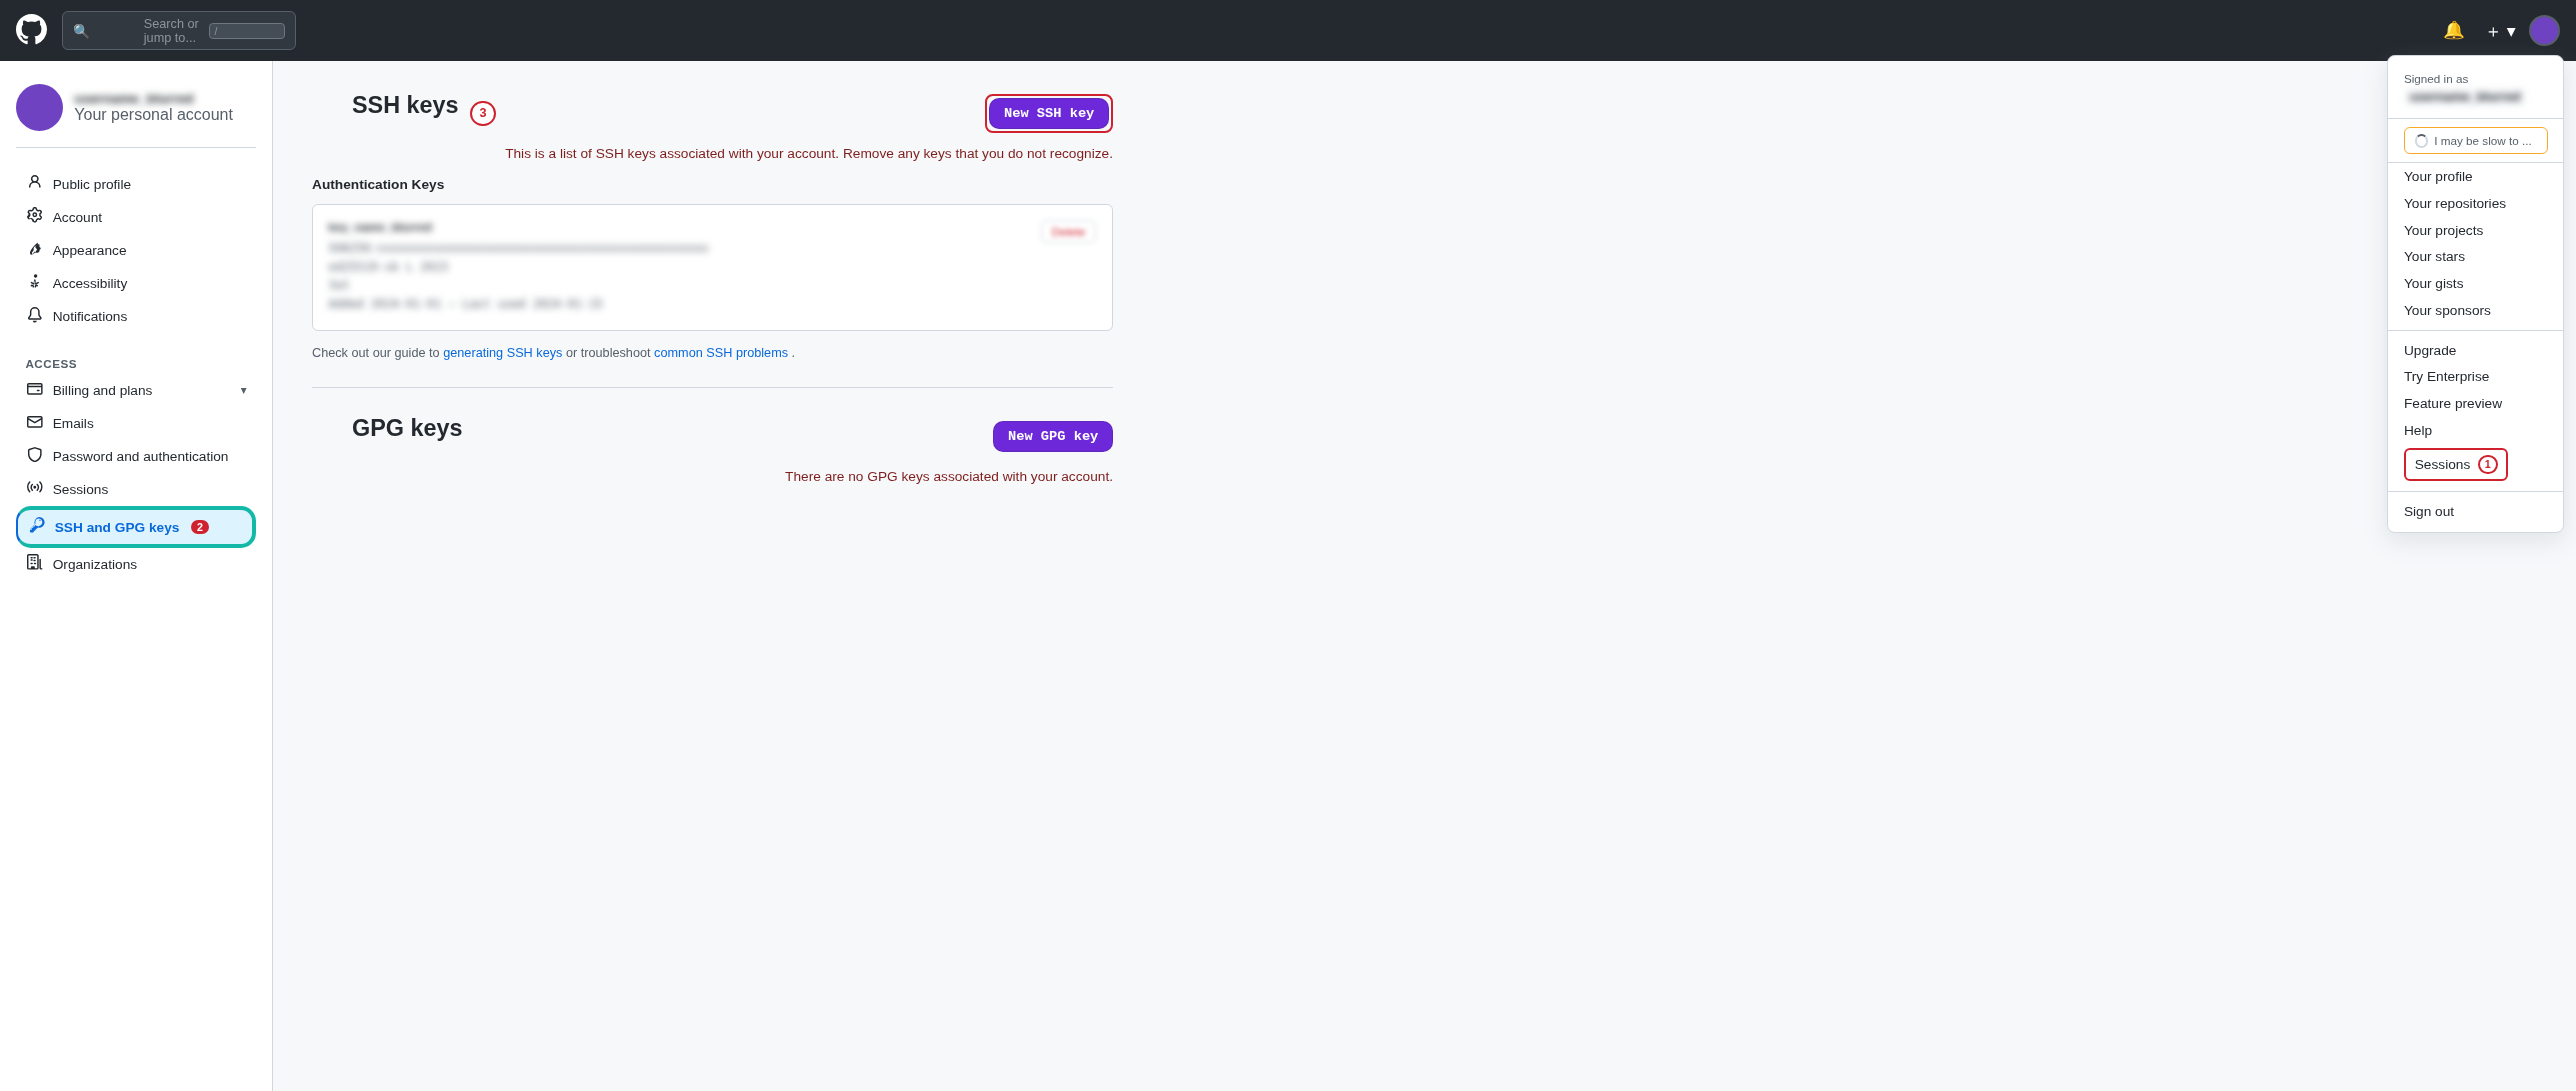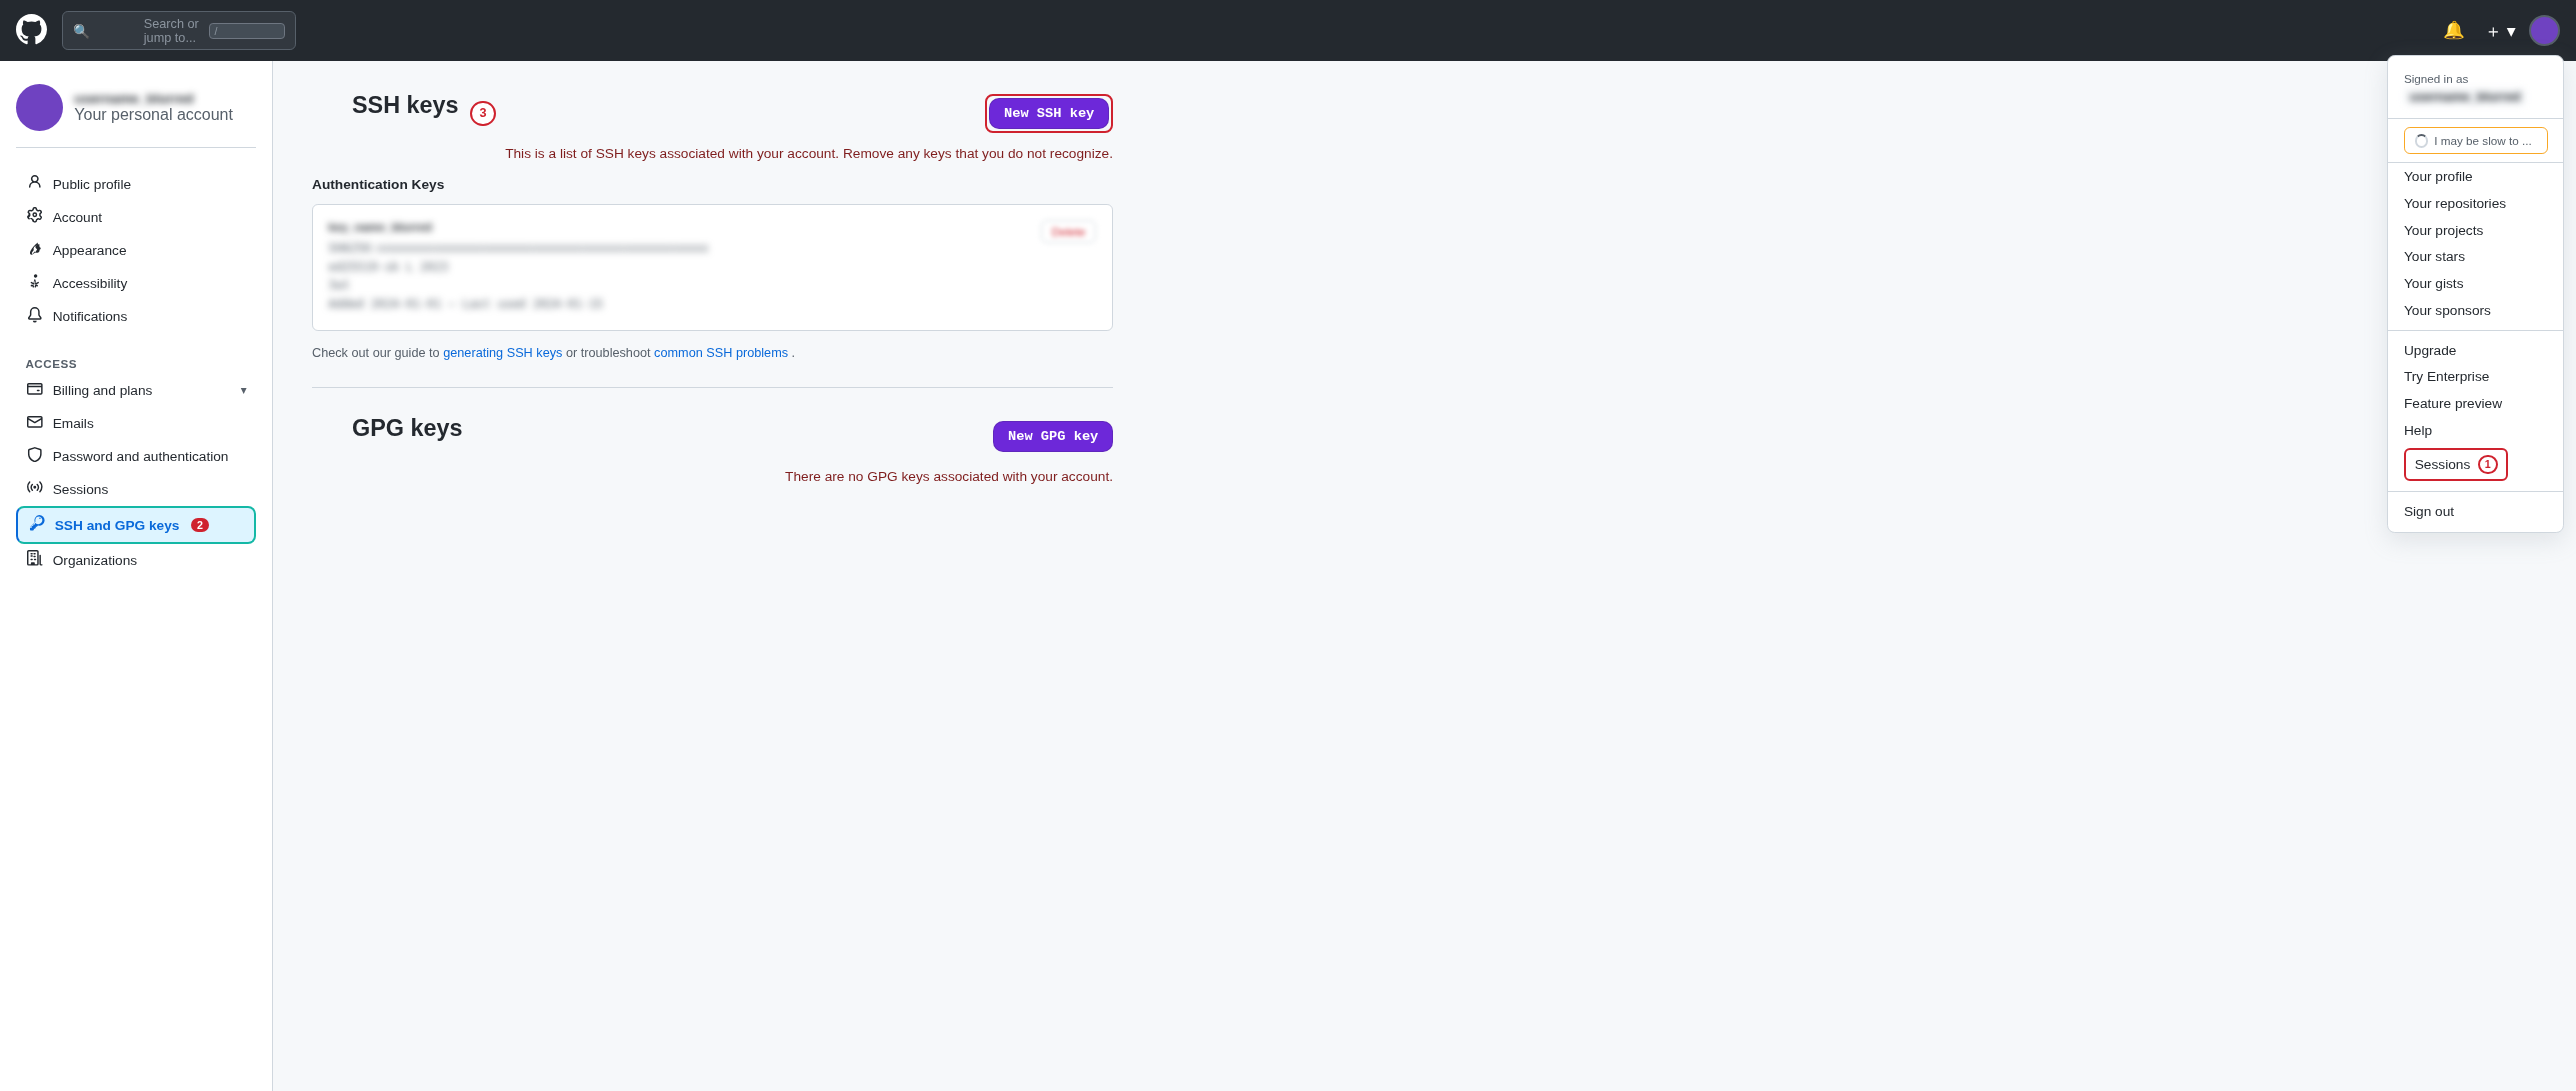--- a/index.html
+++ b/index.html
@@ -360,22 +360,22 @@
       display: inline-flex;
     }
 
     .new-ssh-btn-wrapper {
       border: 2px solid #cf222e;
       border-radius: 7.8px;
       padding: 2px;
     }
 
     .sidebar-item-highlight {
-      border: 2px solid #14b8a6;
-      border-radius: 8px;
+      border: 4px solid #14b8a6;
+      border-radius: 15px;
     }
   </style>
 </head>
 <body>
 
 <nav class="top-nav">
   <div class="nav-logo">
     <svg viewBox="0 0 16 16" xmlns="http://www.w3.org/2000/svg">
       <path d="M8 0C3.58 0 0 3.58 0 8c0 3.54 2.29 6.53 5.47 7.59.4.07.55-.17.55-.38 0-.19-.01-.82-.01-1.49-2.01.37-2.53-.49-2.69-.94-.09-.23-.48-.94-.82-1.13-.28-.15-.68-.52-.01-.53.63-.01 1.08.58 1.23.82.72 1.21 1.87.87 2.33.66.07-.52.28-.87.51-1.07-1.78-.2-3.64-.89-3.64-3.95 0-.87.31-1.59.82-2.15-.08-.2-.36-1.02.08-2.12 0 0 .67-.21 2.2.82.64-.18 1.32-.27 2-.27.68 0 1.36.09 2 .27 1.53-1.04 2.2-.82 2.2-.82.44 1.1.16 1.92.08 2.12.51.56.82 1.27.82 2.15 0 3.07-1.87 3.75-3.65 3.95.29.25.54.73.54 1.48 0 1.07-.01 1.93-.01 2.2 0 .21.15.46.55.38A8.013 8.013 0 0016 8c0-4.42-3.58-8-8-8z"></path>
     </svg>

